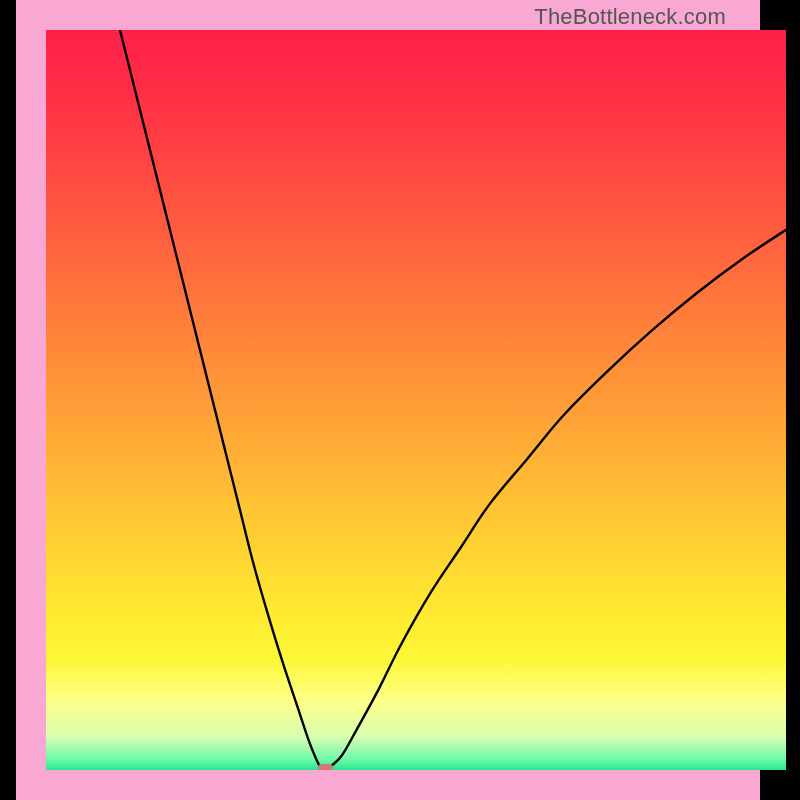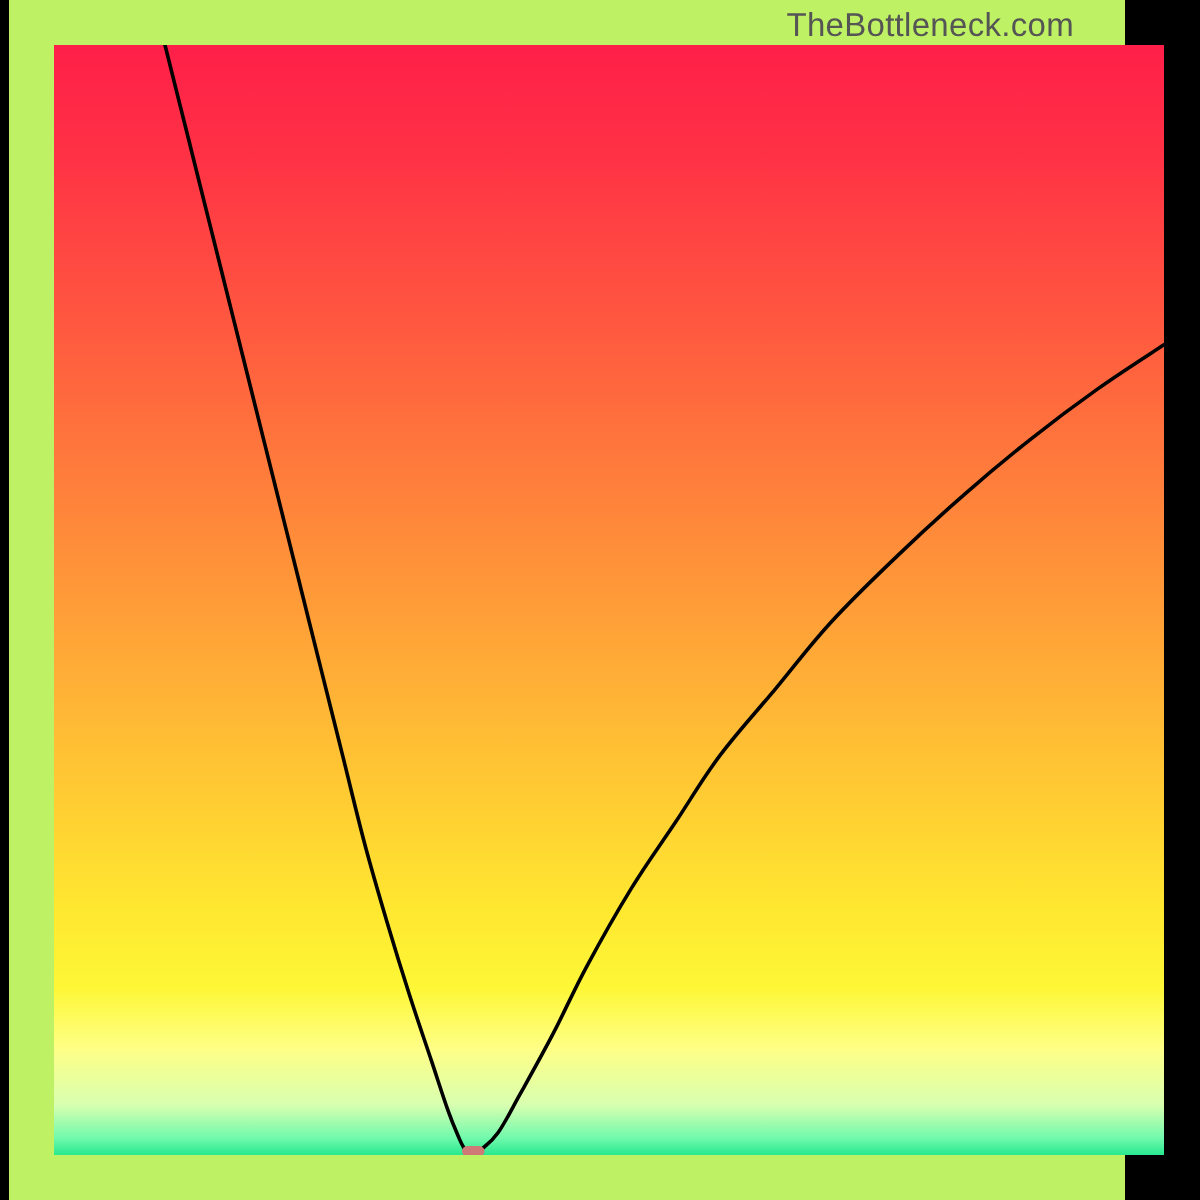--- a/index.html
+++ b/index.html
@@ -6,25 +6,25 @@
     margin: 0;
     padding: 0;
     width: 800px;
     height: 800px;
     overflow: hidden;
     background: #000;
     font-family: Arial, Helvetica, sans-serif;
   }
   .frame {
     position: absolute;
-    left: 6px;
+    left: 16px;
     top: 0;
     width: 744px;
     height: 800px;
-    background: #bef264;
+    background: #f9a8d4;
   }
   .plot-area {
     position: absolute;
     left: 30px;
     top: 30px;
     width: 740px;
     height: 740px;
     overflow: hidden;
   }
   .gradient-fill {

